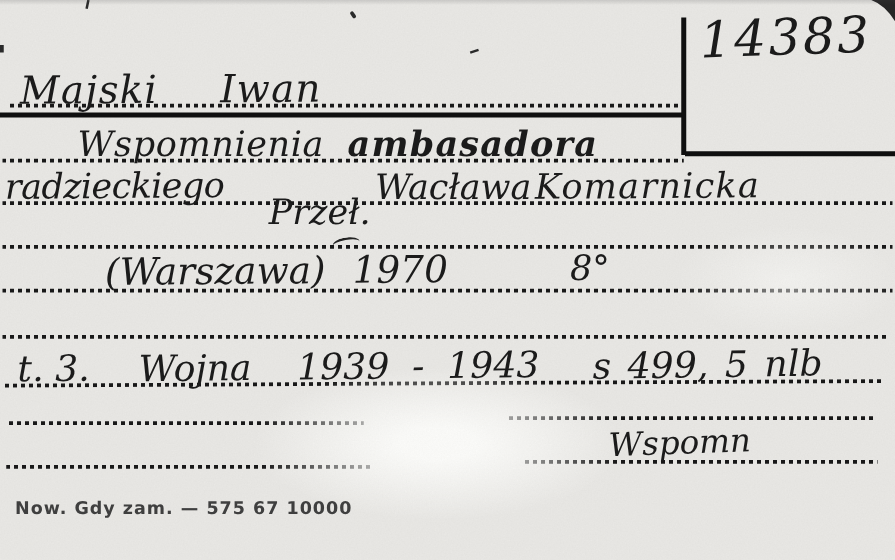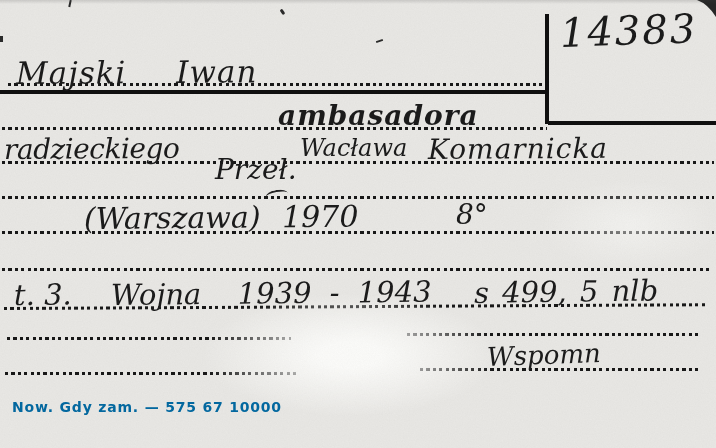--- a/index.html
+++ b/index.html
@@ -29,21 +29,21 @@
   .solid{
     position:absolute;
     background:#0f0f0f;
   }
   .artifact{position:absolute;background:#2a2a2a;}
   .wash{position:absolute;pointer-events:none;}
   #footer-print{
     position:absolute;
     font-family:"DejaVu Sans", sans-serif;
     font-weight:bold;
-    color:#0369a1;
+    color:#404040;
     letter-spacing:0.8px;
     line-height:1;
   }
   .noise{position:absolute;left:0;top:0;mix-blend-mode:multiply;opacity:.75;pointer-events:none;}
   #top-edge-shadow{
     position:absolute;left:0;top:0;right:0;height:4px;
     background:linear-gradient(180deg, rgba(70,70,70,.18), rgba(70,70,70,0));
   }
 </style>
 </head>
@@ -66,25 +66,26 @@
   <div class="rule" style="top:372px;left:5px;width:292px;"></div>
   <div class="rule" style="top:368px;left:420px;width:282px;"></div>
 
   <div class="wash" style="left:205px;top:295px;width:290px;height:120px;background:radial-gradient(ellipse at center, rgba(252,252,250,.97) 15%, rgba(252,252,250,0) 72%);"></div>
   <div class="wash" style="left:540px;top:180px;width:180px;height:90px;background:radial-gradient(ellipse at center, rgba(250,250,248,.55) 0%, rgba(250,250,248,0) 70%);"></div>
 
   <div class="hw" style="left:560px;top:13px;font-size:40px;letter-spacing:2px;transform:rotate(-2deg);">14383</div>
 
   <div class="hw" style="left:16px;top:58px;font-size:31px;word-spacing:14px;letter-spacing:1px;transform:rotate(-0.4deg);">Majski  Iwan</div>
 
+  <div class="hw" style="left:62px;top:102px;font-size:28px;letter-spacing:0.5px;">Wspomnienia</div>
   <div class="hw" style="left:278px;top:102px;font-size:28px;letter-spacing:1px;font-weight:bold;">ambasadora</div>
 
   <div class="hw" style="left:4px;top:136px;font-size:28px;letter-spacing:-0.5px;transform:rotate(-0.4deg);">radzieckiego</div>
   <div class="hw" style="left:215px;top:136px;font-size:28px;margin-top:20px;">Przeł.</div>
-  <div class="hw" style="left:300px;top:136px;font-size:24px;">Wacława</div>
+  <div class="hw" style="left:300px;top:136px;font-size:28px;">Wacława</div>
   <div class="hw" style="left:428px;top:136px;font-size:28px;letter-spacing:1px;transform:rotate(-0.4deg);">Komarnicka</div>
 
   <div class="hw" style="left:84px;top:204px;font-size:30px;word-spacing:12px;transform:rotate(-0.5deg);">(Warszawa) 1970</div>
   <div class="hw" style="left:456px;top:201px;font-size:28px;">8°</div>
 
   <div class="hw" style="left:14px;top:281px;font-size:29px;transform:rotate(-0.5deg);font-style:italic;">t. 3.</div>
   <div class="hw" style="left:111px;top:281px;font-size:29px;word-spacing:9px;transform:rotate(-0.6deg);">Wojna  1939 - 1943</div>
   <div class="hw" style="left:474px;top:279px;font-size:29px;word-spacing:4px;transform:rotate(-0.8deg);">s 499, 5 nlb</div>
 
   <div class="hw" style="left:487px;top:344px;font-size:26px;transform:rotate(-2deg);">Wspomn</div>

